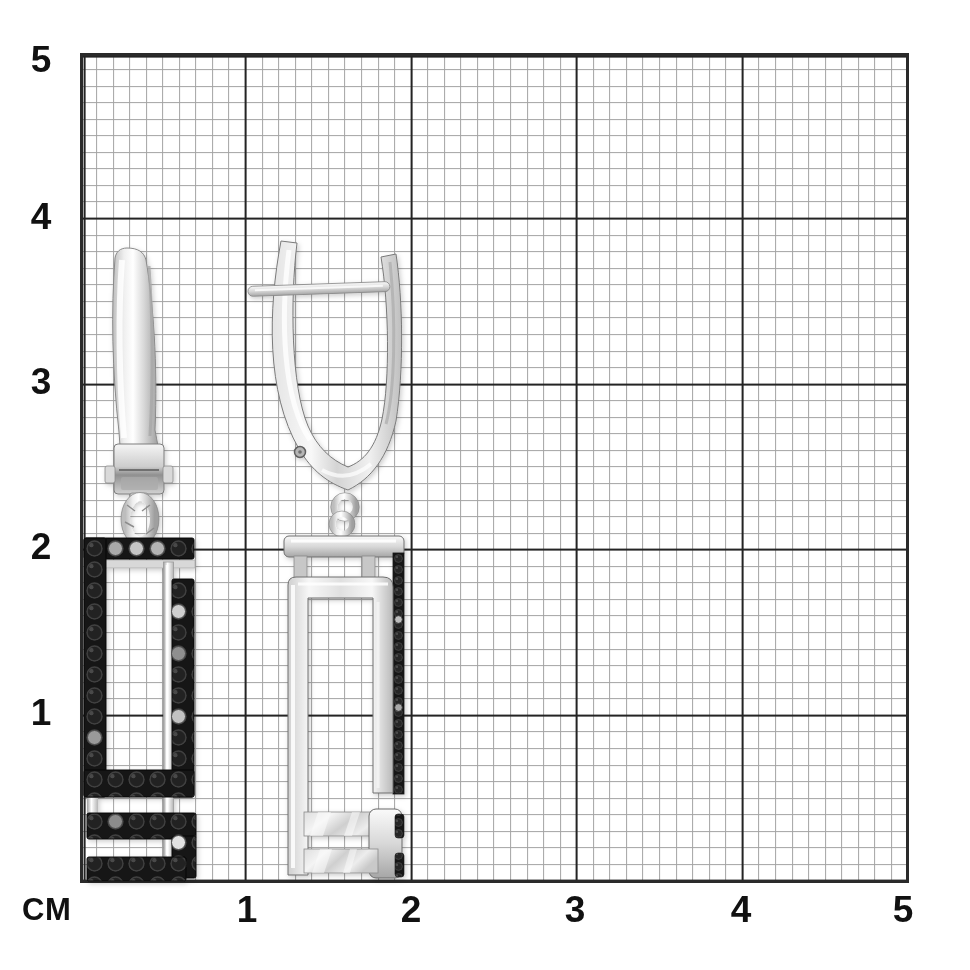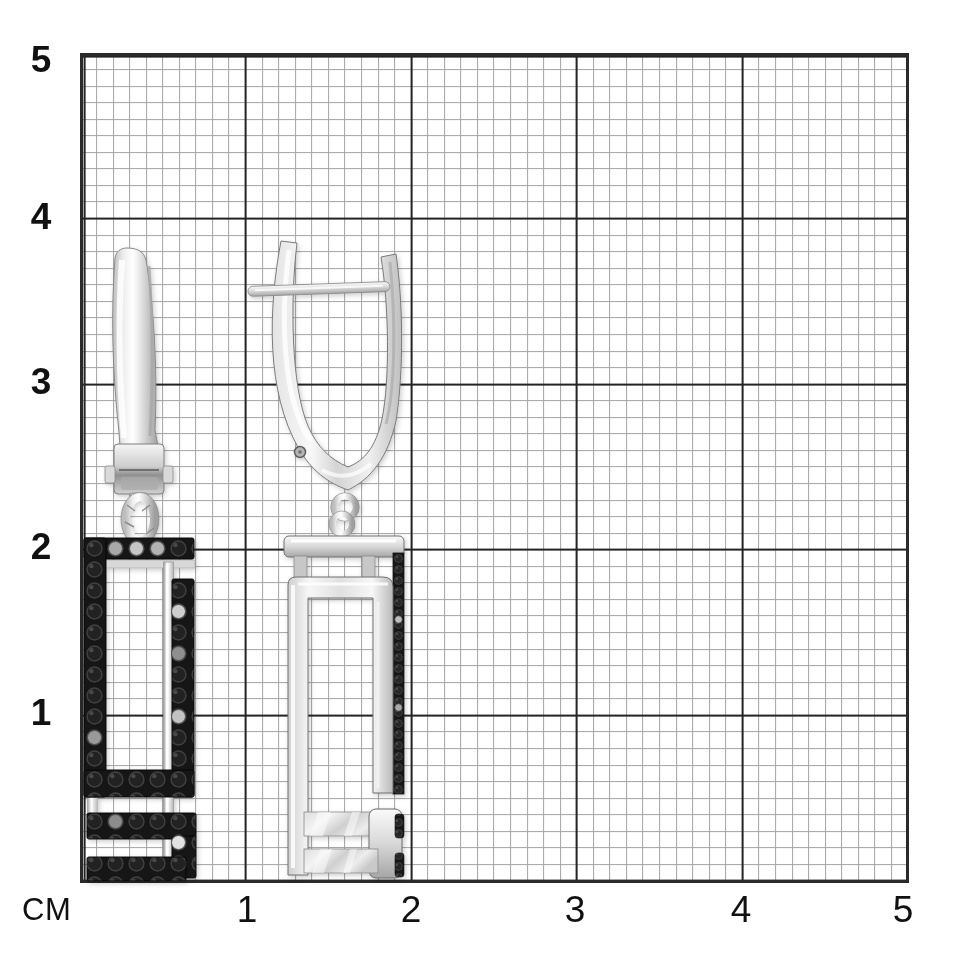--- a/index.html
+++ b/index.html
@@ -15,21 +15,21 @@
       repeating-linear-gradient(to right,#a3a3a3 0 1px,transparent 1px 16.56px),
       repeating-linear-gradient(to bottom,#a3a3a3 0 1px,transparent 1px 16.56px);
     background-position:161.6px 0,0 161.6px,13.1px 0,0 13.1px;
   }
 
   .ylab{position:absolute;left:12px;width:58px;text-align:center;transform:translateY(-50%);
         font-size:37px;font-weight:700;color:#111;}
   .y0{top:60px}.y1{top:217px}.y2{top:382px}.y3{top:547px}.y4{top:713px}
 
   .xlab{position:absolute;top:888px;height:44px;line-height:44px;transform:translateX(-50%);
-        font-size:37px;font-weight:400;color:#111;}
+        font-size:37px;font-weight:700;color:#111;}
   .xcm{left:47px;font-size:31px;letter-spacing:1px;}
   .x1{left:247px}.x2{left:411px}.x3{left:575px}.x4{left:741px}.x5{left:903px}
 
   .art{position:absolute;left:0;top:0;width:970px;height:970px;}
 </style>
 </head>
 <body>
 
 <div class="stage">
 

